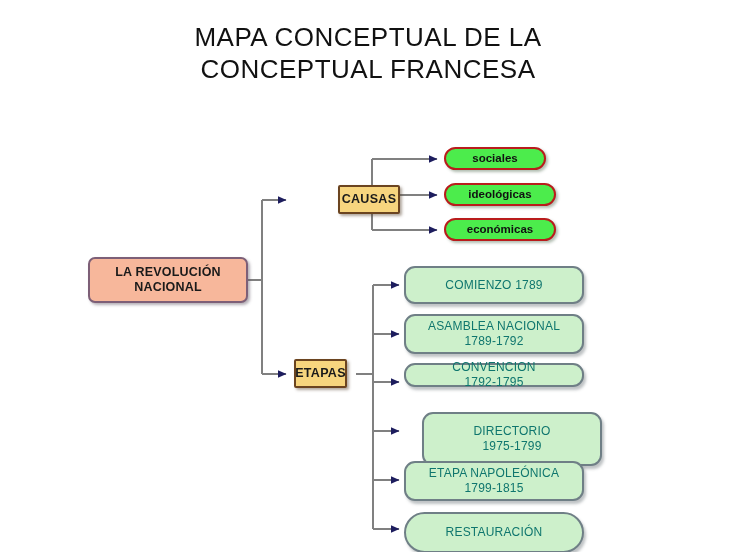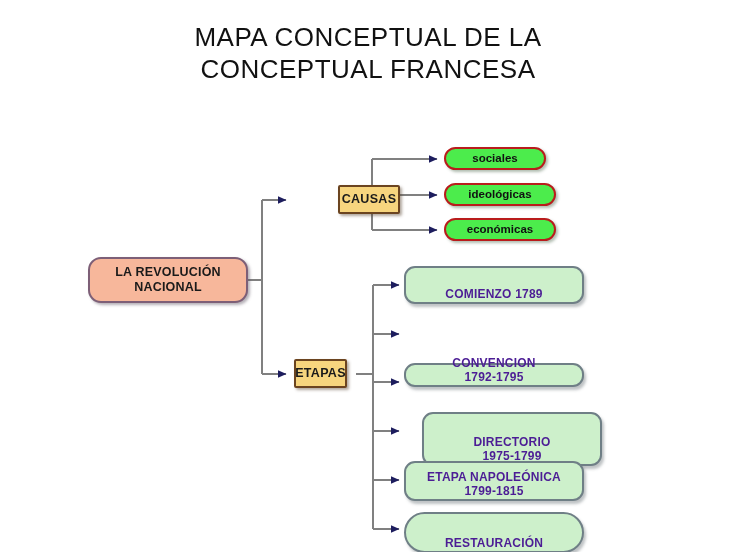--- a/index.html
+++ b/index.html
@@ -58,21 +58,21 @@
     align-items: center;
     justify-content: center;
     text-align: center;
     line-height: 1.22;
   }
 
   
   .node-root {
     background: #f7b79b;
     border: 2px solid #7d5f77;
-    border-radius: 13px;
+    border-radius: 7px;
     box-shadow: 2px 2px 3px rgba(90,80,95,0.45);
     font-size: 12.5px;
     font-weight: bold;
     letter-spacing: 0.2px;
     color: #1a1a1a;
   }
 
   
   .node-category {
     background: #f7d57e;
@@ -96,24 +96,23 @@
     color: #111111;
   }
 
   
   .node-stage {
     background: #cdf0cb;
     border: 2px solid #6f7f86;
     border-radius: 11px;
     box-shadow: 2px 3px 3px rgba(110,120,125,0.45);
     font-size: 12px;
-    font-weight: 700;
+    font-weight: 400;
     letter-spacing: 0.2px;
-    color: #4c1d95;
-    align-items: flex-end;
+    color: #0f766e;
   }
   .node-stage.pill {
     border-radius: 999px;
   }
   .node-stage .l2 {
     display: block;
   }
 </style>
 </head>
 <body>
@@ -185,20 +184,26 @@
   <div class="node node-category" style="left:294px; top:359px; width:53px; height:29px;">
     <span>ETAPAS</span>
   </div>
 
   <div class="node node-stage" style="left:404px; top:266px; width:180px; height:38px;">
     <div>
       <span>COMIENZO 1789</span>
     </div>
   </div>
 
+  <div class="node node-stage" style="left:404px; top:314px; width:180px; height:40px;">
+    <div>
+      <span>ASAMBLEA NACIONAL</span>
+      <span class="l2">1789-1792</span>
+    </div>
+  </div>
 
   <div class="node node-stage" style="left:404px; top:363px; width:180px; height:24px;">
     <div>
       <span>CONVENCION</span>
       <span class="l2">1792-1795</span>
     </div>
   </div>
 
   <div class="node node-stage" style="left:422px; top:412px; width:180px; height:54px;">
     <div>

